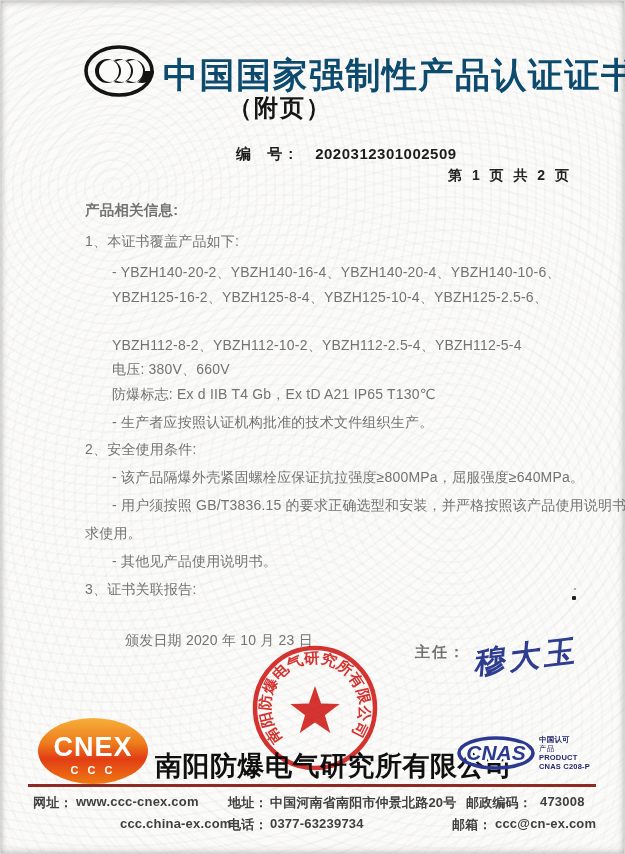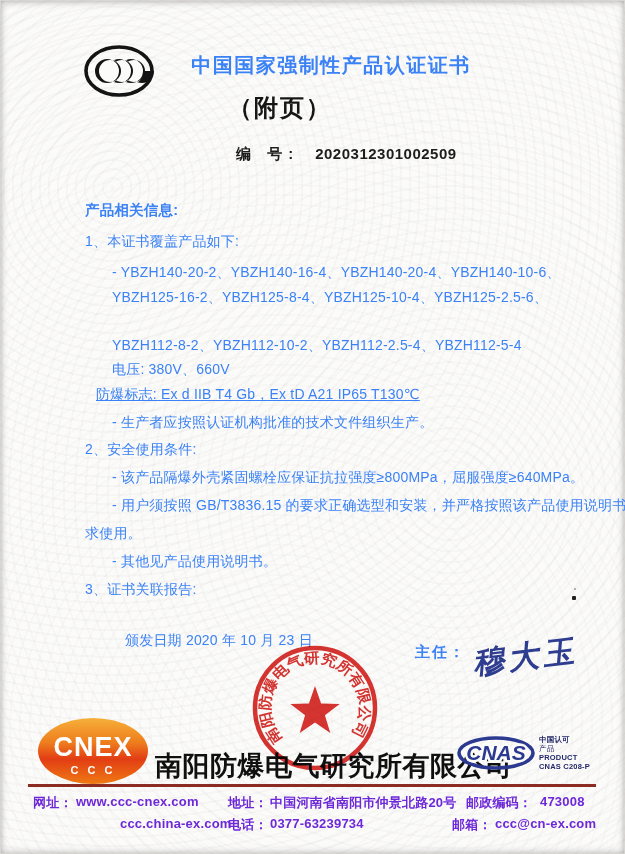--- a/index.html
+++ b/index.html
@@ -14,31 +14,31 @@
       inset -5px 0 7px -4px rgba(110,110,108,.4);
   }
   .texture{
     position:absolute;inset:0;pointer-events:none;z-index:1;
     background:
       repeating-radial-gradient(circle at 18% 22%, rgba(185,172,168,.07) 0 2px, transparent 2px 9px),
       repeating-radial-gradient(circle at 72% 58%, rgba(170,168,188,.06) 0 2px, transparent 2px 11px),
       repeating-radial-gradient(circle at 45% 85%, rgba(185,172,168,.05) 0 2px, transparent 2px 10px);
   }
   .abs{position:absolute;white-space:nowrap;}
-  .ln{position:absolute;white-space:nowrap;font-size:14px;color:#3b82f6;letter-spacing:.2px;z-index:2;}
+  .ln{position:absolute;white-space:nowrap;font-size:14px;color:#737373;letter-spacing:.2px;z-index:2;}
   .bold{font-weight:700;}
-  .title{font-size:20px;font-weight:700;letter-spacing:1.5px;color:#3b82f6;text-align:center;}
+  .title{font-size:35px;font-weight:700;letter-spacing:1.5px;color:#0c4a6e;text-align:center;}
   .subtitle{font-size:24px;font-weight:700;letter-spacing:2px;color:#161616;text-align:center;}
   .certnum{font-size:15px;color:#1d1d1d;}
   .certnum .lbl{font-weight:700;letter-spacing:6px;margin-right:16px;}
   .certnum .val{font-weight:600;letter-spacing:.5px;}
   .pageind{font-size:14px;font-weight:600;letter-spacing:3px;color:#222;}
   .company{font-size:27px;font-weight:700;letter-spacing:.5px;color:#101010;z-index:2;}
   .divider{position:absolute;height:3px;background:#8c2a24;z-index:2;}
-  .ft{position:absolute;font-size:13px;font-weight:600;color:#6d28d9;letter-spacing:.2px;z-index:2;white-space:nowrap;}
+  .ft{position:absolute;font-size:13px;font-weight:600;color:#404040;letter-spacing:.2px;z-index:2;white-space:nowrap;}
   .cnas-side{position:absolute;z-index:2;font-size:7.5px;line-height:9px;color:#23276b;letter-spacing:.2px;}
   .cnas-side .b{font-weight:700;}
   .seal{position:absolute;z-index:4;mix-blend-mode:multiply;opacity:.92;}
   .sig{position:absolute;z-index:3;color:#2e3d8f;font-size:31px;font-weight:600;
        transform:rotate(-7deg) skewX(-12deg);letter-spacing:4px;}
   .speck{position:absolute;width:4px;height:4px;background:#222;border-radius:1px;z-index:2;}
   .speck2{position:absolute;width:2px;height:2px;background:#999;border-radius:50%;z-index:2;}
   svg{display:block;}
 </style>
 </head>
@@ -61,31 +61,32 @@
       <path fill-rule="evenodd" fill="#141414" d="M13,27 a12,12 0 1,0 24,0 a12,12 0 1,0 -24,0 M17,27 a11,11 0 1,0 22,0 a11,11 0 1,0 -22,0"></path>
     </g>
   </svg>
 
   <div class="abs title" style="left:163px;top:52px;width:336px;z-index:2;">中国国家强制性产品认证证书</div>
   <div class="abs subtitle" style="left:200px;top:92px;width:160px;z-index:2;">（附页）</div>
 
   <div class="abs certnum" style="left:236px;top:145px;z-index:2;">
     <span class="lbl">编 号:</span><span class="val">2020312301002509</span>
   </div>
+  <div class="abs pageind" style="left:448px;top:167px;z-index:2;">第 1 页 共 2 页</div>
 
   <div class="ln bold" style="left:85px;top:201px;font-size:14.5px;">产品相关信息:</div>
 
   <div class="ln" style="left:85px;top:233px;">1、本证书覆盖产品如下:</div>
 
   <div class="ln" style="left:112px;top:264px;">- YBZH140-20-2、YBZH140-16-4、YBZH140-20-4、YBZH140-10-6、</div>
   <div class="ln" style="left:112px;top:289px;">YBZH125-16-2、YBZH125-8-4、YBZH125-10-4、YBZH125-2.5-6、</div>
   <div class="ln" style="left:112px;top:337px;">YBZH112-8-2、YBZH112-10-2、YBZH112-2.5-4、YBZH112-5-4</div>
 
   <div class="ln" style="left:112px;top:361px;">电压: 380V、660V</div>
-  <div class="ln" style="left:96px;top:386px;text-decoration:underline;">防爆标志: Ex d IIB T4 Gb，Ex tD A21 IP65 T130℃</div>
+  <div class="ln" style="left:112px;top:386px;">防爆标志: Ex d IIB T4 Gb，Ex tD A21 IP65 T130℃</div>
   <div class="ln" style="left:112px;top:414px;">- 生产者应按照认证机构批准的技术文件组织生产。</div>
 
   <div class="ln" style="left:85px;top:441px;">2、安全使用条件:</div>
   <div class="ln" style="left:112px;top:469px;">- 该产品隔爆外壳紧固螺栓应保证抗拉强度≥800MPa，屈服强度≥640MPa。</div>
   <div class="ln" style="left:112px;top:497px;">- 用户须按照 GB/T3836.15 的要求正确选型和安装，并严格按照该产品使用说明书要</div>
   <div class="ln" style="left:85px;top:525px;">求使用。</div>
   <div class="ln" style="left:112px;top:553px;">- 其他见产品使用说明书。</div>
 
   <div class="ln" style="left:85px;top:581px;">3、证书关联报告:</div>
 

